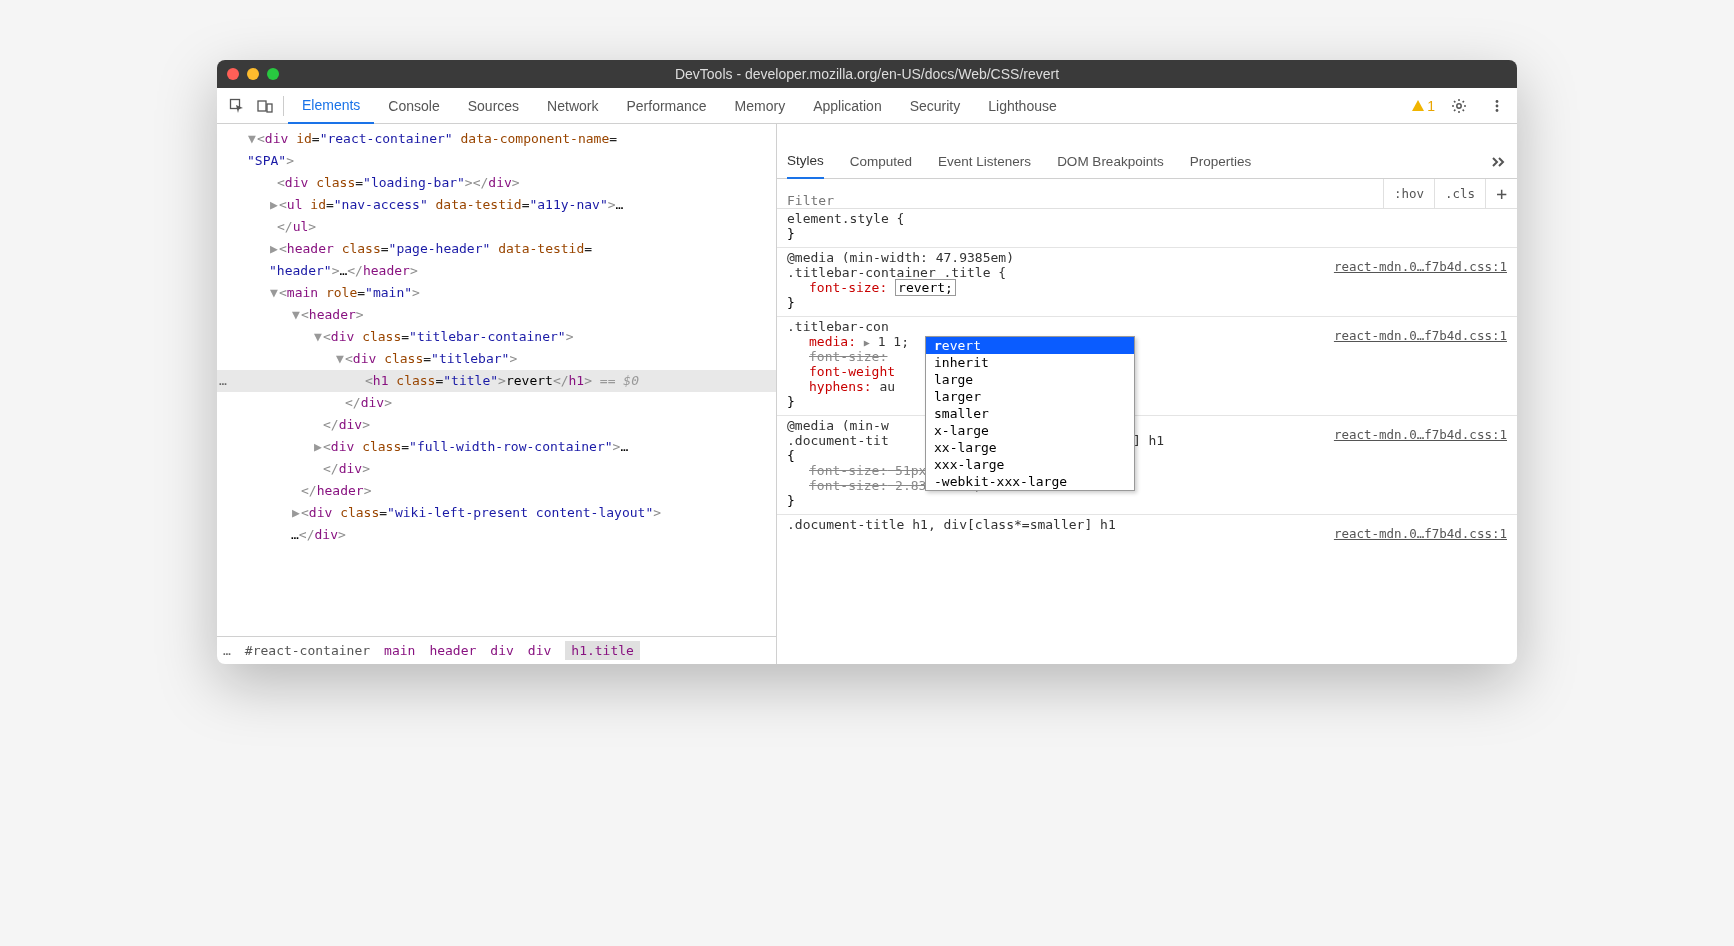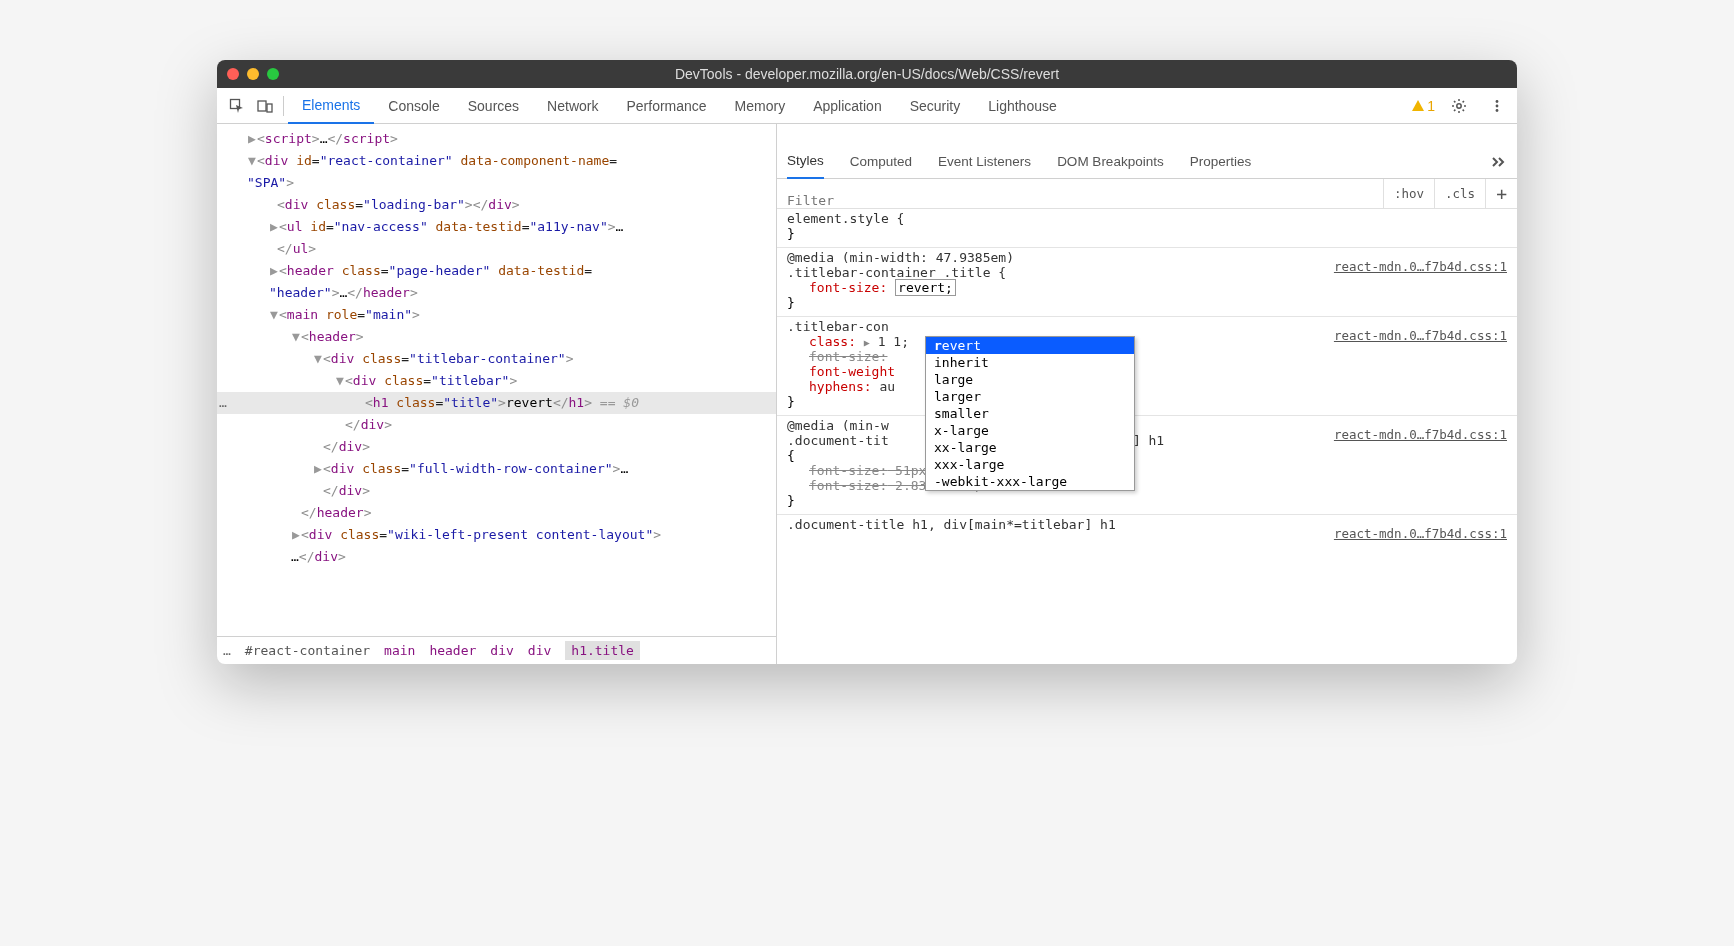--- a/index.html
+++ b/index.html
@@ -210,21 +210,20 @@
             <circle cx="7" cy="11.5" r="1.4" fill="#555"></circle>
           </svg>
       </div>
     </div>
   </div>
 
   <div class="content">
 
     <div class="panel-left">
       <div class="dom-tree">
-        <div class="dom-line" style="padding-left:30px"><span class="arrow">▶</span><span class="tag-bracket">&lt;</span><span class="tag-name">script</span><span class="tag-bracket">&gt;</span>…<span class="tag-bracket">&lt;/</span><span class="tag-name">script</span><span class="tag-bracket">&gt;</span></div>
         <div class="dom-line" style="padding-left:30px"><span class="arrow">▼</span><span class="tag-bracket">&lt;</span><span class="tag-name">div</span> <span class="attr-name">id</span><span class="eq-sign">=</span><span class="attr-val">"react-container"</span> <span class="attr-name">data-component-name</span><span class="eq-sign">=</span></div>
         <div class="dom-line" style="padding-left:30px"><span class="attr-val">"SPA"</span><span class="tag-bracket">&gt;</span></div>
         <div class="dom-line" style="padding-left:60px"><span class="tag-bracket">&lt;</span><span class="tag-name">div</span> <span class="attr-name">class</span><span class="eq-sign">=</span><span class="attr-val">"loading-bar"</span><span class="tag-bracket">&gt;&lt;/</span><span class="tag-name">div</span><span class="tag-bracket">&gt;</span></div>
         <div class="dom-line" style="padding-left:52px"><span class="arrow">▶</span><span class="tag-bracket">&lt;</span><span class="tag-name">ul</span> <span class="attr-name">id</span><span class="eq-sign">=</span><span class="attr-val">"nav-access"</span> <span class="attr-name">data-testid</span><span class="eq-sign">=</span><span class="attr-val">"a11y-nav"</span><span class="tag-bracket">&gt;</span>…</div>
         <div class="dom-line" style="padding-left:60px"><span class="tag-bracket">&lt;/</span><span class="tag-name">ul</span><span class="tag-bracket">&gt;</span></div>
         <div class="dom-line" style="padding-left:52px"><span class="arrow">▶</span><span class="tag-bracket">&lt;</span><span class="tag-name">header</span> <span class="attr-name">class</span><span class="eq-sign">=</span><span class="attr-val">"page-header"</span> <span class="attr-name">data-testid</span><span class="eq-sign">=</span></div>
         <div class="dom-line" style="padding-left:52px"><span class="attr-val">"header"</span><span class="tag-bracket">&gt;</span>…<span class="tag-bracket">&lt;/</span><span class="tag-name">header</span><span class="tag-bracket">&gt;</span></div>
         <div class="dom-line" style="padding-left:52px"><span class="arrow">▼</span><span class="tag-bracket">&lt;</span><span class="tag-name">main</span> <span class="attr-name">role</span><span class="eq-sign">=</span><span class="attr-val">"main"</span><span class="tag-bracket">&gt;</span></div>
         <div class="dom-line" style="padding-left:74px"><span class="arrow">▼</span><span class="tag-bracket">&lt;</span><span class="tag-name">header</span><span class="tag-bracket">&gt;</span></div>
         <div class="dom-line" style="padding-left:96px"><span class="arrow">▼</span><span class="tag-bracket">&lt;</span><span class="tag-name">div</span> <span class="attr-name">class</span><span class="eq-sign">=</span><span class="attr-val">"titlebar-container"</span><span class="tag-bracket">&gt;</span></div>
@@ -284,40 +283,40 @@
             <span class="value-input-wrap">
               <span class="value-input">revert;</span>
             </span>
           </div>
           <div>}</div>
         </div>
 
         <div class="rule-block">
           <span class="src-link">react-mdn.0…f7b4d.css:1</span>
           <div class="rule-sel"><span>.titlebar-con</span></div>
-          <div class="prop-line"><span class="prop-name">class:</span> <span class="expand-tri">▶</span> <span class="prop-val">1 1;</span></div>
+          <div class="prop-line"><span class="prop-name">media:</span> <span class="expand-tri">▶</span> <span class="prop-val">1 1;</span></div>
           <div class="prop-line struck"><span class="prop-name">font-size:</span></div>
           <div class="prop-line"><span class="prop-name">font-weight</span></div>
           <div class="prop-line"><span class="prop-name">hyphens:</span> <span class="prop-val">au</span></div>
           <div>}</div>
         </div>
 
         <div class="rule-block">
           <span class="src-link">react-mdn.0…f7b4d.css:1</span>
           <div class="rule-sel dim"><span>@media (min-w</span></div>
           <div class="rule-sel"><span>.document-tit</span><span style="display:inline-block;width:205px"></span><span>lebar] h1</span></div>
           <div>{</div>
           <div class="prop-line struck"><span class="prop-name">font-size:</span> <span class="prop-val">51px;</span></div>
           <div class="prop-line struck"><span class="prop-name">font-size:</span> <span class="prop-val">2.83333rem;</span></div>
           <div>}</div>
         </div>
 
         <div class="rule-block" style="border-bottom:none">
           <span class="src-link">react-mdn.0…f7b4d.css:1</span>
-          <div class="rule-sel">.document-title h1, div[main*=titlebar] h1</div>
+          <div class="rule-sel">.document-title h1, div[class*=smaller] h1</div>
         </div>
 
         <div class="autocomplete">
           <div class="ac-item selected"><span class="match">r</span>evert</div>
           <div class="ac-item">inherit</div>
           <div class="ac-item">large</div>
           <div class="ac-item">larger</div>
           <div class="ac-item">smaller</div>
           <div class="ac-item">x-large</div>
           <div class="ac-item">xx-large</div>

